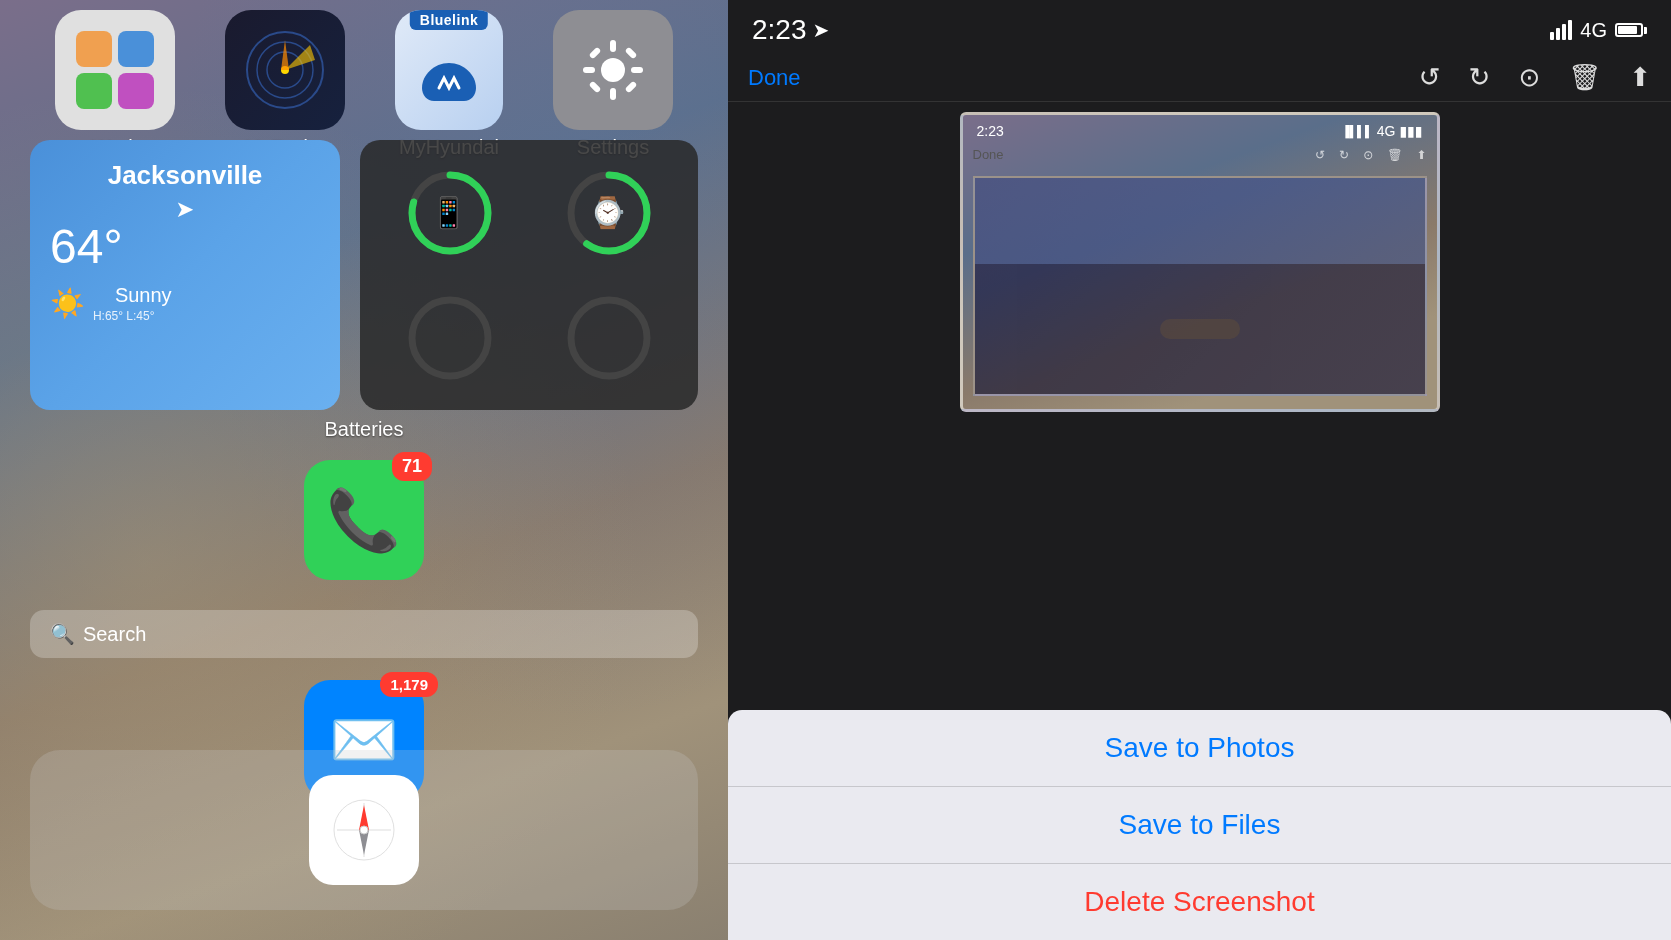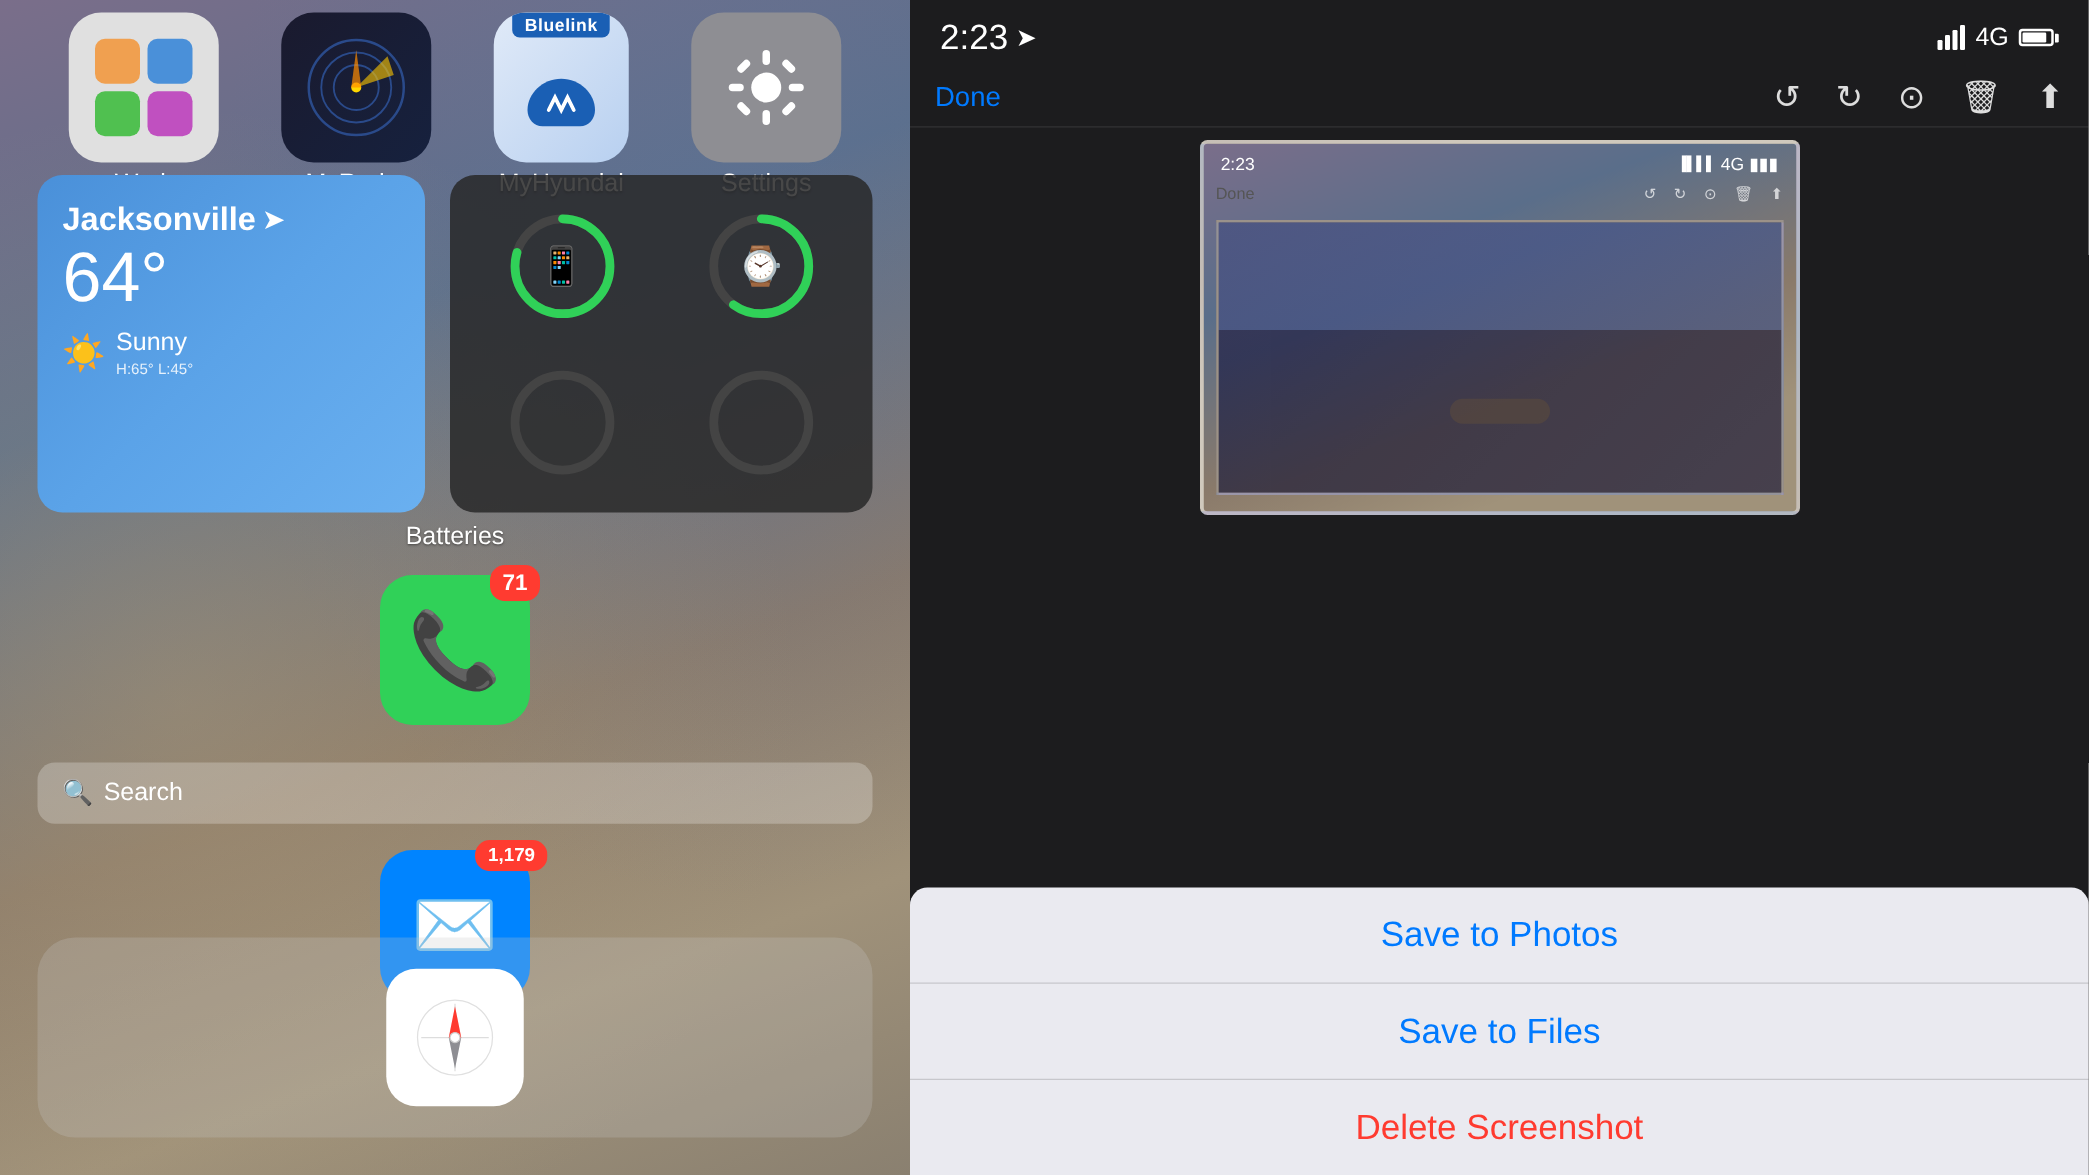--- a/index.html
+++ b/index.html
@@ -76,42 +76,44 @@
       position: relative;
       overflow: hidden;
     }
 
     .weather-city {
       font-size: 26px;
       font-weight: 600;
       display: flex;
       align-items: center;
       gap: 6px;
+      flex-direction: column;
     }
 
     .weather-temp {
-      font-size: 56px;
+      font-size: 48px;
       font-weight: 200;
       line-height: 1.1;
     }
 
     .weather-icon-row {
       display: flex;
       align-items: center;
       gap: 8px;
       margin-top: 10px;
     }
 
     .sun-icon {
       font-size: 28px;
     }
 
     .weather-desc {
       font-size: 20px;
       font-weight: 400;
+      margin-left: 22px;
     }
 
     .weather-range {
       font-size: 12px;
       color: rgba(255,255,255,0.85);
       margin-top: 2px;
     }
 
     
     .batteries-widget {

